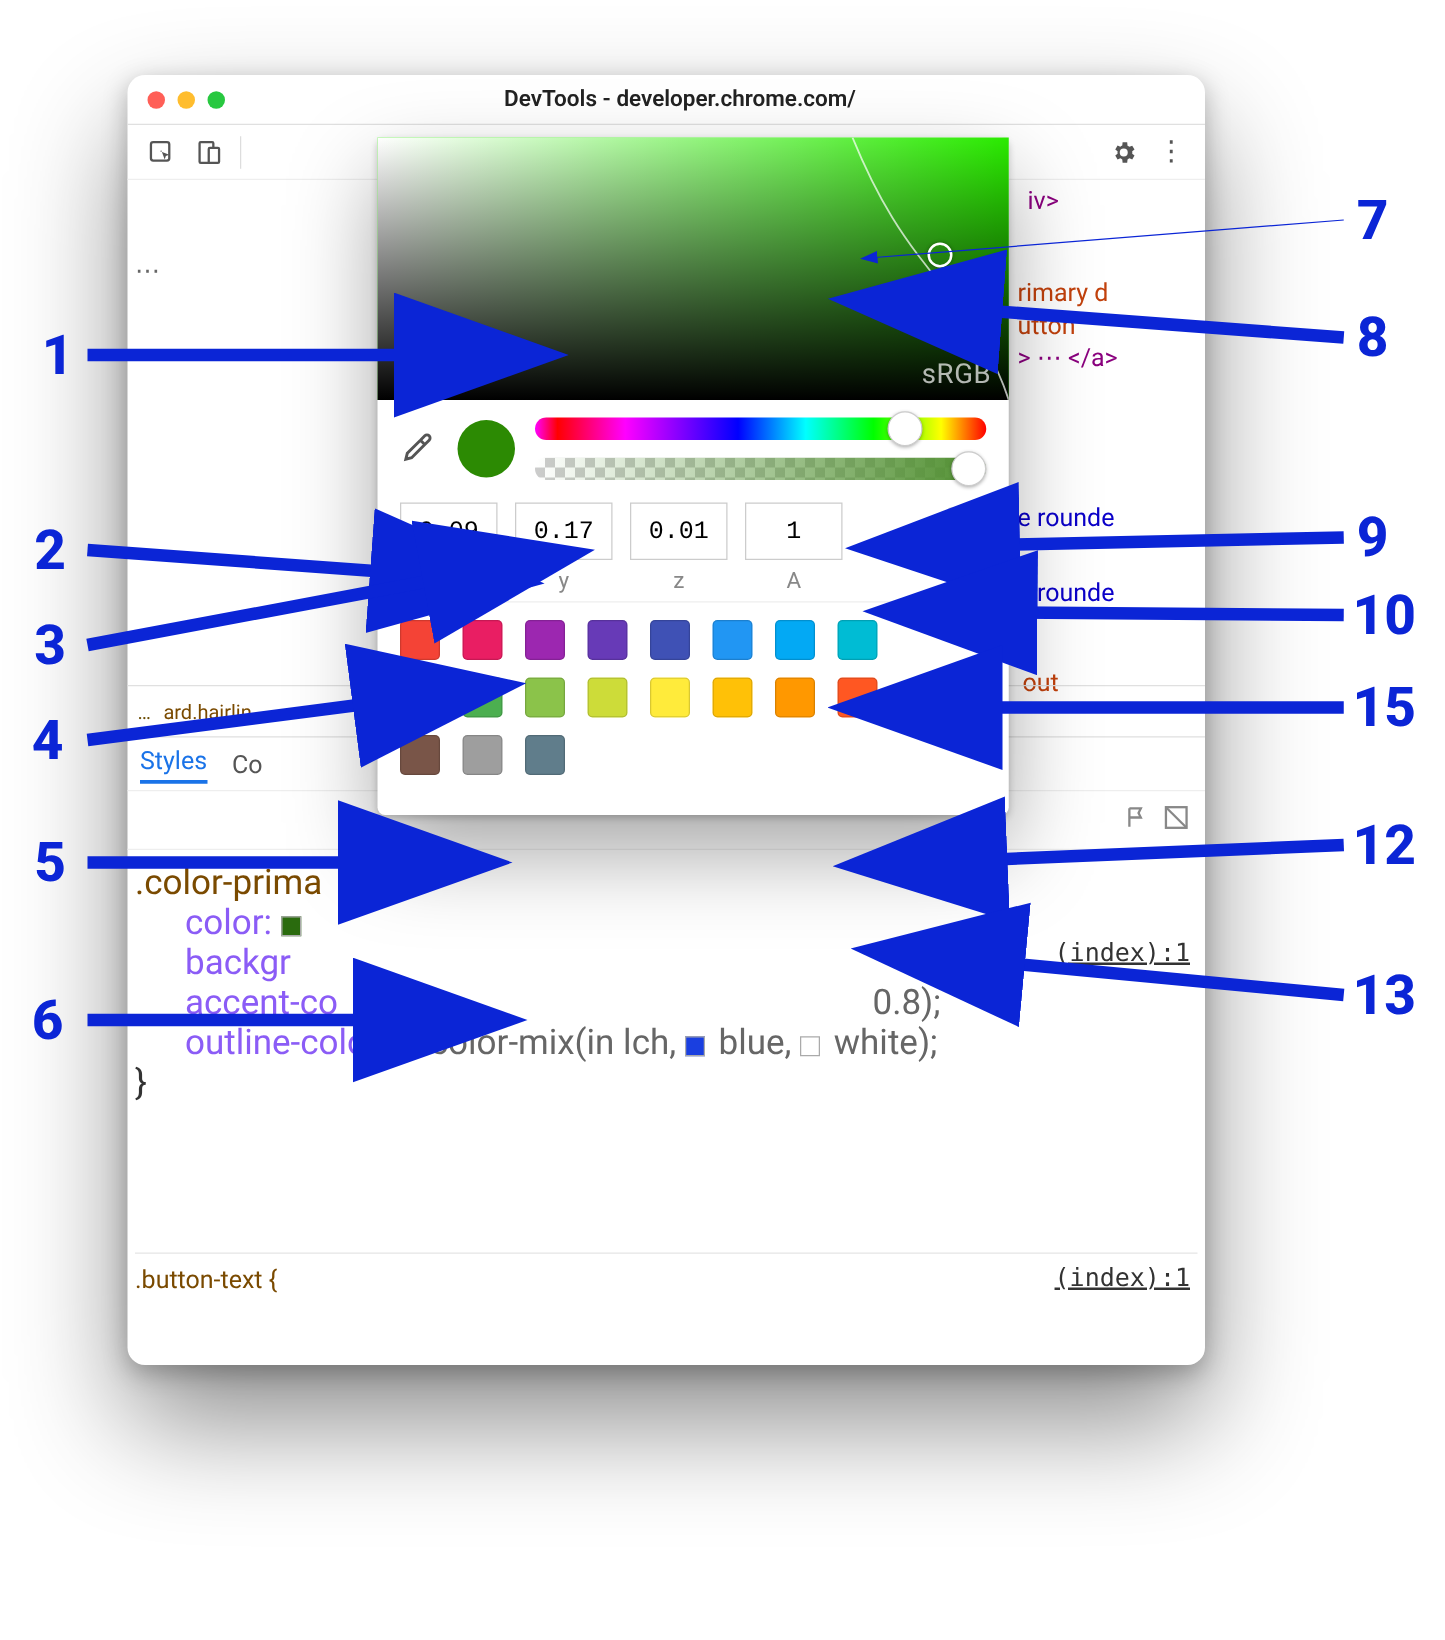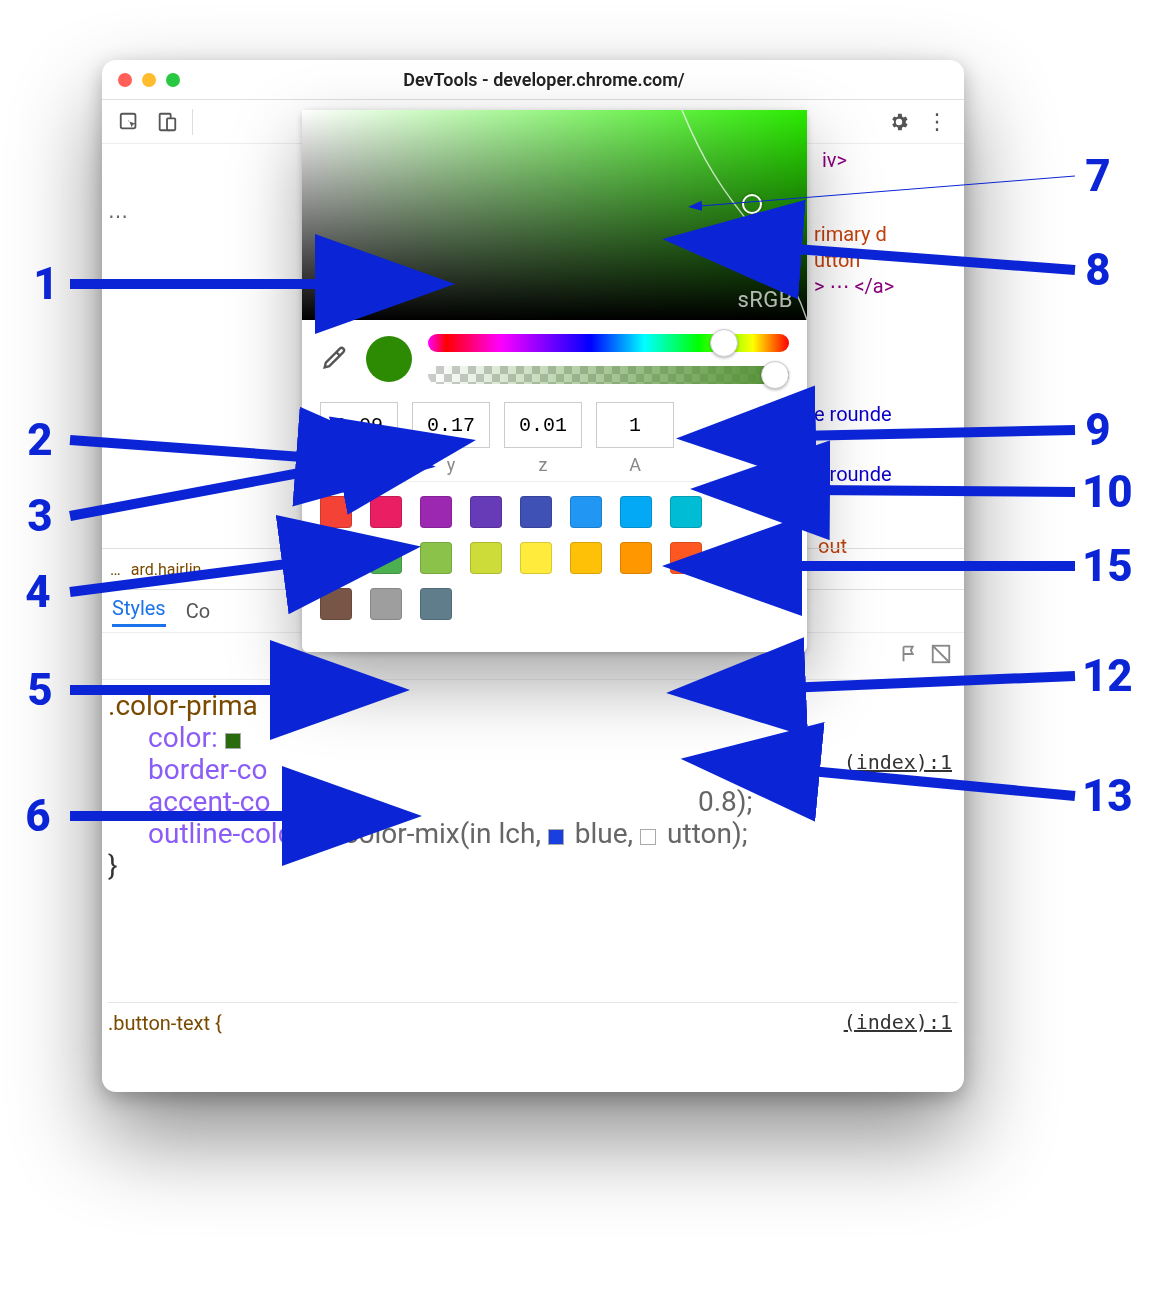--- a/index.html
+++ b/index.html
@@ -166,33 +166,33 @@
     </span>
   </div>
 
   <div class="rulelink a">(index):1</div>
   <div class="ruleblock">
     <span class="rule-line"><span class="sel">.color-prima</span></span>
     <span class="rule-line" style="padding-left:40px">
       <span class="css-prop">color:</span>
       <span class="swatch" style="background:#2a6b0e"></span>
     </span>
-    <span class="rule-line" style="padding-left:40px"><span class="css-prop">border-co</span></span>
+    <span class="rule-line" style="padding-left:40px"><span class="css-prop">backgr</span></span>
     <span class="rule-line" style="padding-left:40px">
       <span class="css-prop">accent-co</span>
       <span style="position:absolute;left:590px" class="muted">0.8);</span>
     </span>
     <span class="rule-line" style="padding-left:40px">
       <span class="css-prop">outline-color:</span>
       <span class="swatch" style="background:conic-gradient(#e8a 0 50%,#ade 0 100%);border-radius:50%"></span>
       <span class="muted">color-mix(in lch, </span>
       <span class="swatch" style="background:#1a3fe0"></span>
       <span class="muted">blue, </span>
       <span class="swatch" style="background:#fff"></span>
-      <span class="muted">utton);</span>
+      <span class="muted">white);</span>
     </span>
     <span class="rule-line">}</span>
   </div>
 
   <div class="rulelink b">(index):1</div>
   <div style="position:absolute;left:6px;top:942px;width:850px;border-top:1px solid #e5e5e5;padding-top:8px;font-family:Menlo,Consolas,monospace;font-size:20px">
     <span class="sel">.button-text {</span>
   </div>
 
   <div class="picker">

